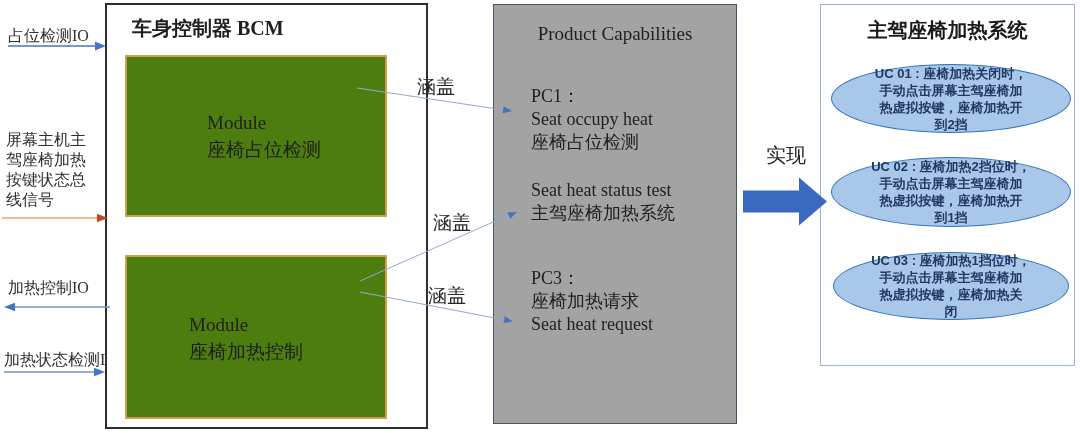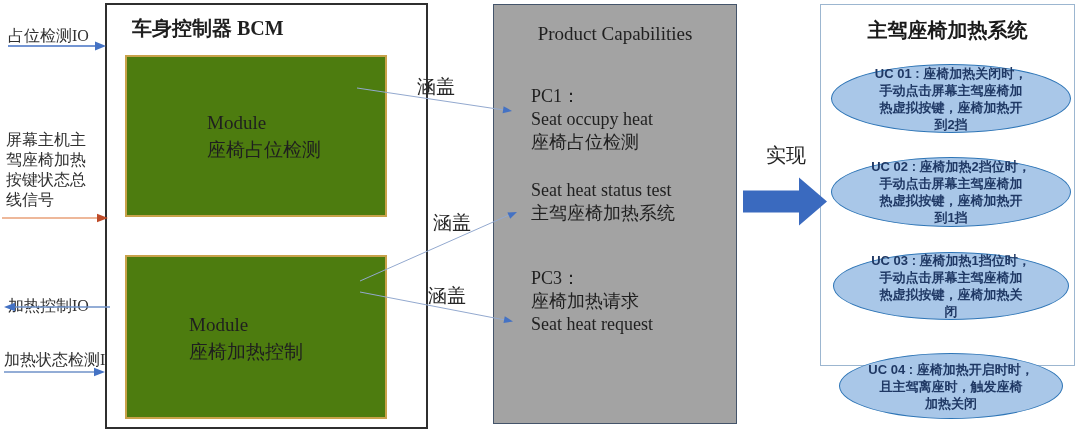--- a/index.html
+++ b/index.html
@@ -67,21 +67,21 @@
     <polygon points="513,321.4 503.5,323.1 504.8,316.3" fill="#4472C4"></polygon>
 
     <polygon points="743,190.5 799,190.5 799,177.5 827,201.5 799,225.5 799,212.5 743,212.5" fill="#3A6ABF"></polygon>
   </svg>
 
   <div class="lbl" style="left:8px;top:26px;">占位检测IO</div>
   <div class="lbl" style="left:6px;top:130px;">屏幕主机主
 驾座椅加热
 按键状态总
 线信号</div>
-  <div class="lbl" style="left:8px;top:278px;margin-top:18px;">加热控制IO</div>
+  <div class="lbl" style="left:8px;top:278px;">加热控制IO</div>
   <div class="lbl" style="left:4px;top:350px;">加热状态检测IO</div>
 
   <div class="bcm">
     <div class="bcm-title">车身控制器 BCM</div>
     <div class="module m1">
       <div class="mtext">Module
 座椅占位检测</div>
     </div>
     <div class="module m2">
       <div class="mtext">Module
@@ -126,20 +126,15 @@
 手动点击屏幕主驾座椅加
 热虚拟按键，座椅加热开
 到1挡</div>
     </div>
     <div class="uc uc3">
       <div class="uc-text">UC 03 : 座椅加热1挡位时，
 手动点击屏幕主驾座椅加
 热虚拟按键，座椅加热关
 闭</div>
     </div>
-    <div class="uc uc4">
-      <div class="uc-text">UC 04 : 座椅加热开启时时，
-且主驾离座时，触发座椅
-加热关闭</div>
-    </div>
   </div>
 
 </div>
 
 </body></html>

